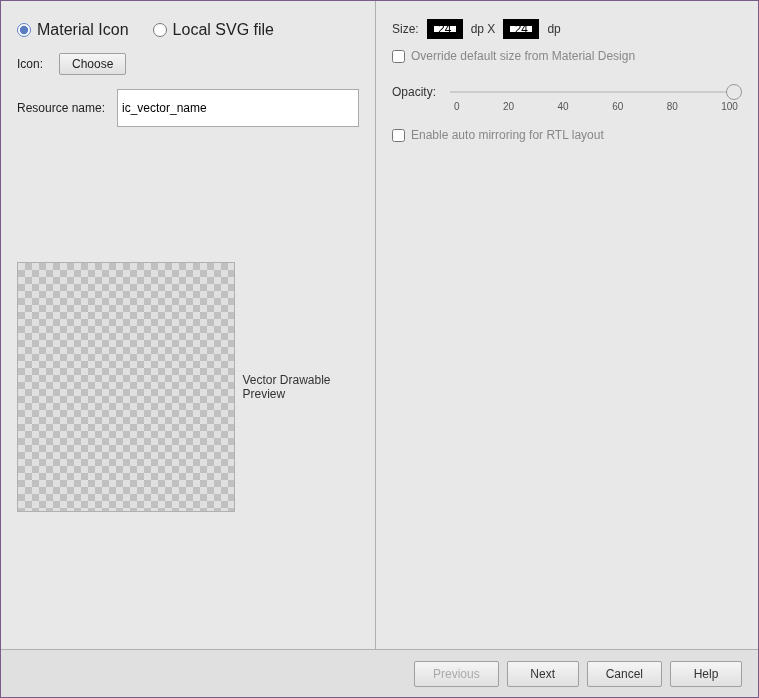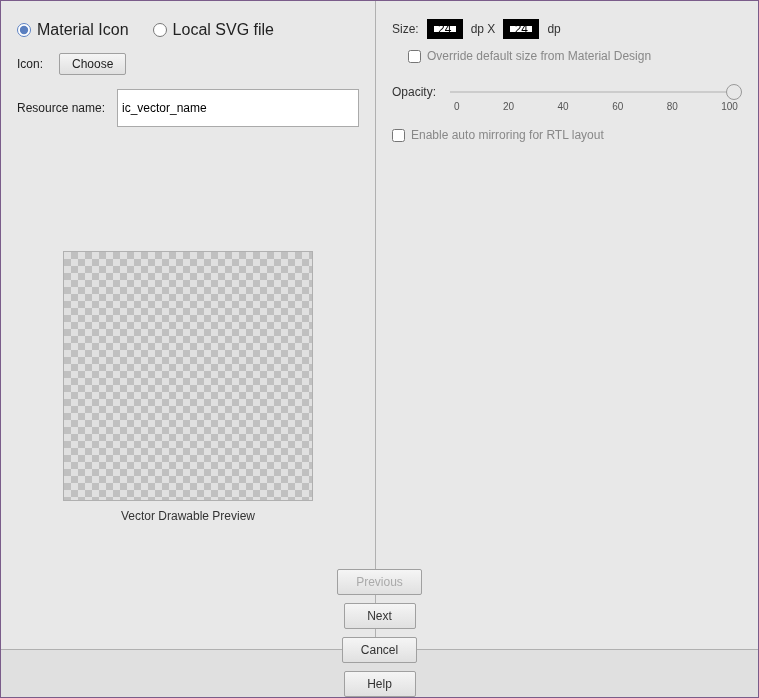--- a/index.html
+++ b/index.html
@@ -156,23 +156,22 @@
       border: 1px solid #aaa;
       padding: 2px 4px;
       font-size: 12px;
       background: white;
       outline: none;
     }
 
     .preview-area {
       flex: 1;
       display: flex;
-      flex-direction: column;
-      align-items: center;
-      justify-content: center;
+      align-items: center;
+      justify-content: space-between;
       gap: 8px;
     }
 
     .checker-board {
       width: 250px;
       height: 250px;
       background-image:
         linear-gradient(45deg, #c0c0c0 25%, transparent 25%),
         linear-gradient(-45deg, #c0c0c0 25%, transparent 25%),
         linear-gradient(45deg, transparent 75%, #c0c0c0 75%),
@@ -208,21 +207,20 @@
       font-size: 12px;
       text-align: center;
       background: white;
       outline: none;
     }
 
     .override-row {
       display: flex;
       align-items: center;
       gap: 6px;
-      margin-left: 16px;
     }
 
     .override-row input[type="checkbox"] {
       width: 13px;
       height: 13px;
     }
 
     .override-label {
       font-size: 12px;
       color: #888;
@@ -294,21 +292,20 @@
     .bottom-bar {
       height: 48px;
       background: #e0e0e0;
       border-top: 1px solid #b0b0b0;
       display: flex;
       align-items: center;
       justify-content: flex-end;
       padding: 0 16px;
       gap: 8px;
       flex-shrink: 0;
-      flex-direction: column;
     }
 
     .bottom-btn {
       padding: 5px 18px;
       background: linear-gradient(to bottom, #f5f5f5, #e0e0e0);
       border: 1px solid #a0a0a0;
       border-radius: 2px;
       font-size: 12px;
       cursor: pointer;
       color: #333;

